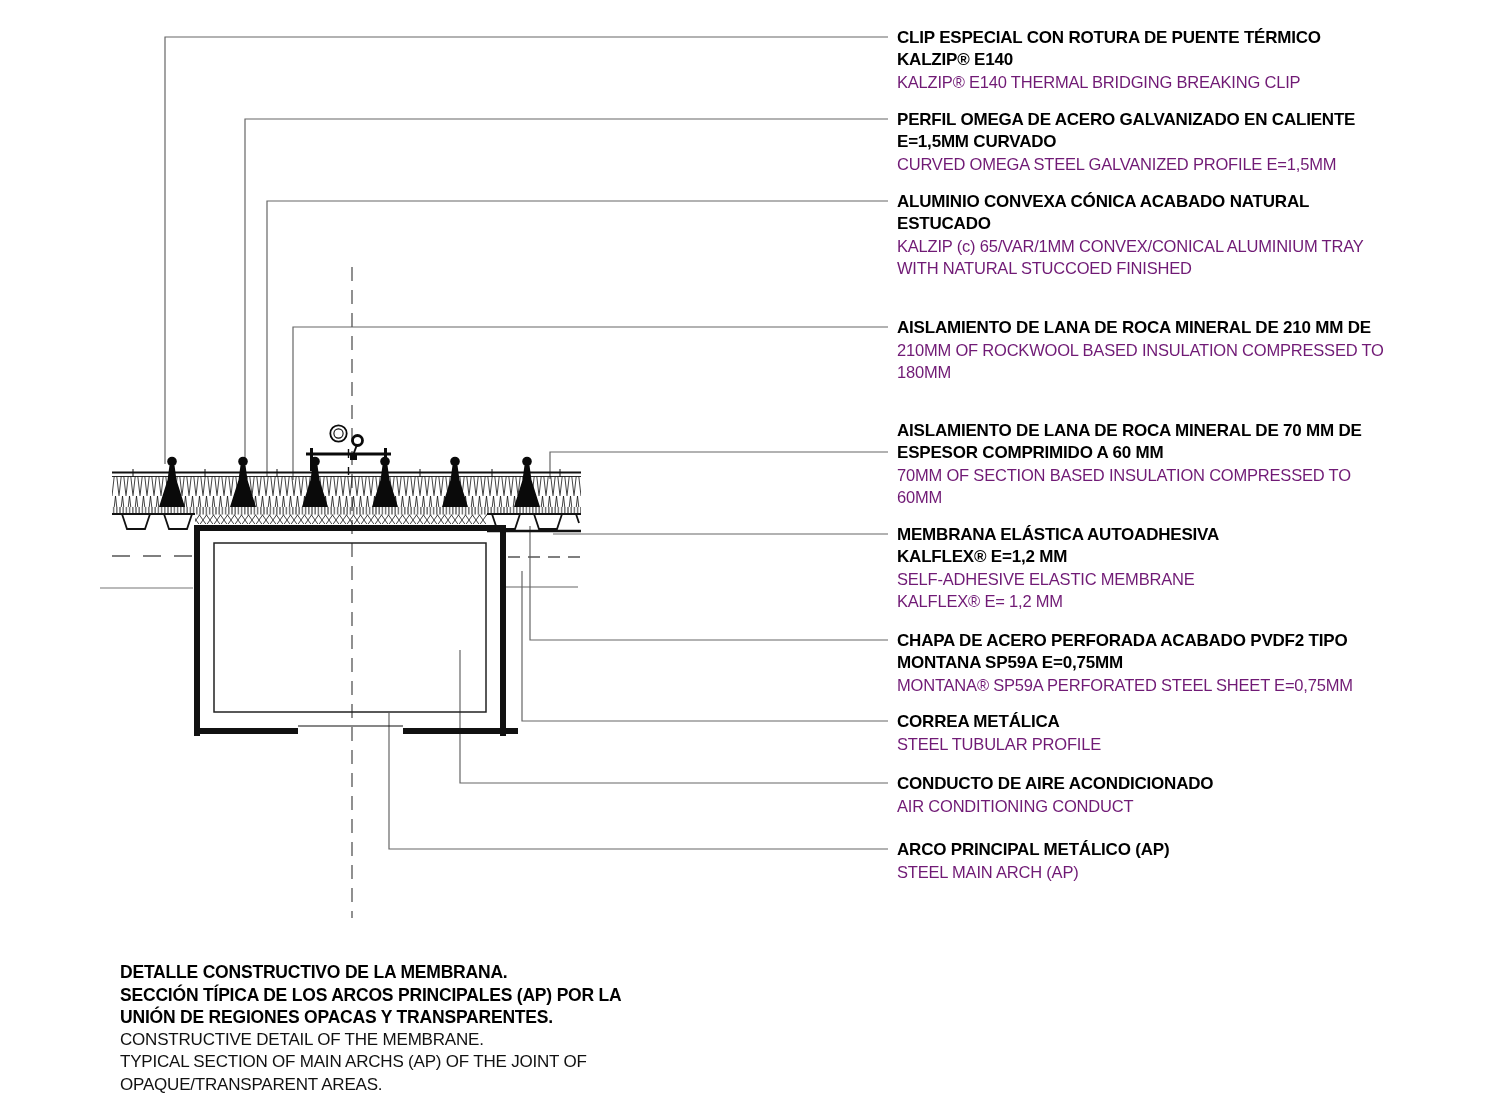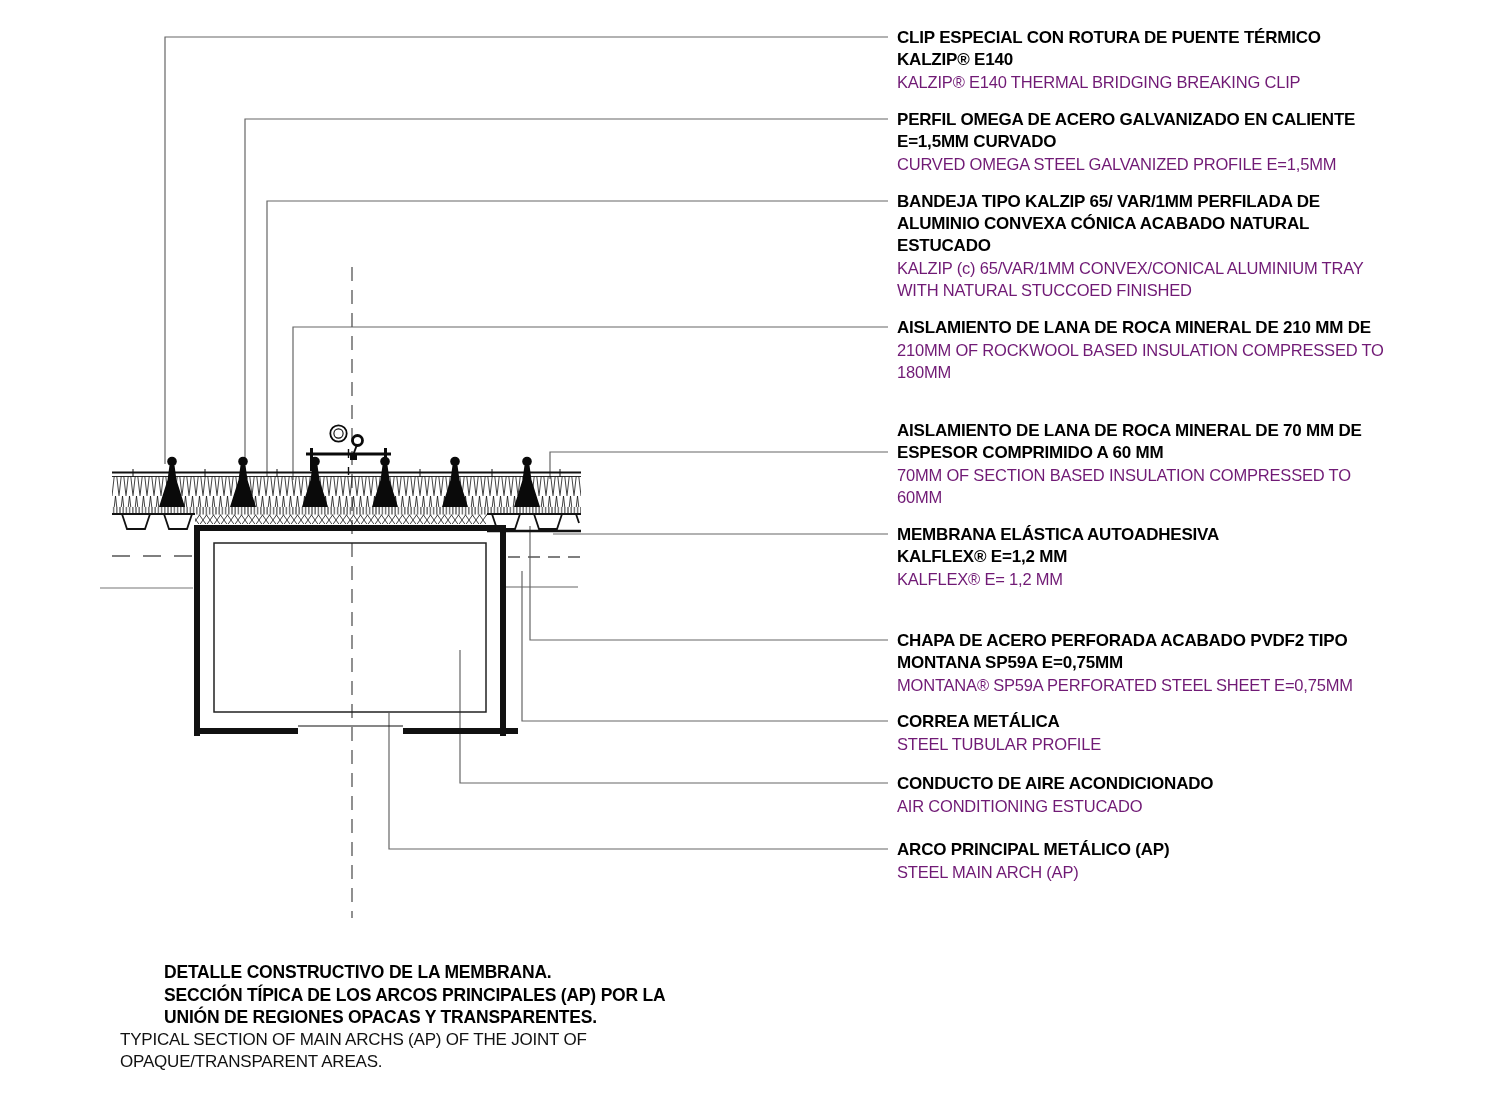--- a/index.html
+++ b/index.html
@@ -3,21 +3,21 @@
 <meta charset="utf-8">
 <style>
   html,body{margin:0;padding:0;background:#fff;}
   #canvas{position:relative;width:1448px;height:1113px;background:#ffffff;overflow:hidden;
           font-family:"Liberation Sans", sans-serif;color:#000;}
   #drawing-svg{position:absolute;left:0;top:0;width:1500px;height:1113px;}
   .label{position:absolute;left:897px;line-height:22px;letter-spacing:-0.2px;white-space:nowrap;}
   .label .b{display:block;font-weight:700;font-size:17px;}
   .label .r{display:block;font-weight:400;font-size:16.5px;color:#701a75;}
   #title-block{position:absolute;left:120px;top:961px;line-height:22.5px;letter-spacing:-0.2px;white-space:nowrap;}
-  #title-block .b{display:block;font-weight:700;font-size:17.5px;margin-left:44px;}
+  #title-block .b{display:block;font-weight:700;font-size:17.5px;}
   #title-block .r{display:block;font-weight:400;font-size:17px;color:#111;}
 </style>
 </head>
 <body>
 
 <div id="canvas">
 
   <svg id="drawing-svg" viewBox="0 0 1500 1113" xmlns="http://www.w3.org/2000/svg">
     <defs>
       <pattern id="hatch210" width="7" height="31" patternUnits="userSpaceOnUse">
@@ -142,21 +142,20 @@
     <span class="r">KALZIP® E140 THERMAL BRIDGING BREAKING CLIP</span>
   </div>
 
   <div class="label" style="top:109px">
     <span class="b">PERFIL OMEGA DE ACERO GALVANIZADO EN CALIENTE</span>
     <span class="b">E=1,5MM CURVADO</span>
     <span class="r">CURVED OMEGA STEEL GALVANIZED PROFILE E=1,5MM</span>
   </div>
 
   <div class="label" style="top:191px">
-    <span class="b">BANDEJA TIPO KALZIP 65/ VAR/1MM PERFILADA DE</span>
     <span class="b">ALUMINIO CONVEXA CÓNICA ACABADO NATURAL</span>
     <span class="b">ESTUCADO</span>
     <span class="r">KALZIP (c) 65/VAR/1MM CONVEX/CONICAL ALUMINIUM TRAY</span>
     <span class="r">WITH NATURAL STUCCOED FINISHED</span>
   </div>
 
   <div class="label" style="top:317px">
     <span class="b">AISLAMIENTO DE LANA DE ROCA MINERAL DE 210 MM DE</span>
     <span class="r">210MM OF ROCKWOOL BASED INSULATION COMPRESSED TO</span>
     <span class="r">180MM</span>
@@ -165,45 +164,47 @@
   <div class="label" style="top:420px">
     <span class="b">AISLAMIENTO DE LANA DE ROCA MINERAL DE 70 MM DE</span>
     <span class="b">ESPESOR COMPRIMIDO A 60 MM</span>
     <span class="r">70MM OF SECTION BASED INSULATION COMPRESSED TO</span>
     <span class="r">60MM</span>
   </div>
 
   <div class="label" style="top:524px">
     <span class="b">MEMBRANA ELÁSTICA AUTOADHESIVA</span>
     <span class="b">KALFLEX® E=1,2 MM</span>
+    <span class="r">SELF-ADHESIVE ELASTIC MEMBRANE</span>
     <span class="r">KALFLEX® E= 1,2 MM</span>
   </div>
 
   <div class="label" style="top:630px">
     <span class="b">CHAPA DE ACERO PERFORADA ACABADO PVDF2 TIPO</span>
     <span class="b">MONTANA SP59A  E=0,75MM</span>
     <span class="r">MONTANA® SP59A PERFORATED STEEL SHEET E=0,75MM</span>
   </div>
 
   <div class="label" style="top:711px">
     <span class="b">CORREA METÁLICA</span>
     <span class="r">STEEL TUBULAR PROFILE</span>
   </div>
 
   <div class="label" style="top:773px">
     <span class="b">CONDUCTO DE AIRE ACONDICIONADO</span>
-    <span class="r">AIR CONDITIONING ESTUCADO</span>
+    <span class="r">AIR CONDITIONING CONDUCT</span>
   </div>
 
   <div class="label" style="top:839px">
     <span class="b">ARCO PRINCIPAL METÁLICO (AP)</span>
     <span class="r">STEEL MAIN ARCH (AP)</span>
   </div>
 
   <div id="title-block">
     <span class="b">DETALLE CONSTRUCTIVO DE LA MEMBRANA.</span>
     <span class="b">SECCIÓN TÍPICA DE LOS ARCOS PRINCIPALES (AP) POR LA</span>
     <span class="b">UNIÓN DE REGIONES OPACAS Y TRANSPARENTES.</span>
+    <span class="r">CONSTRUCTIVE DETAIL OF THE MEMBRANE.</span>
     <span class="r">TYPICAL SECTION OF MAIN ARCHS (AP) OF THE JOINT OF</span>
     <span class="r">OPAQUE/TRANSPARENT AREAS.</span>
   </div>
 
 </div>
 
 </body></html>

